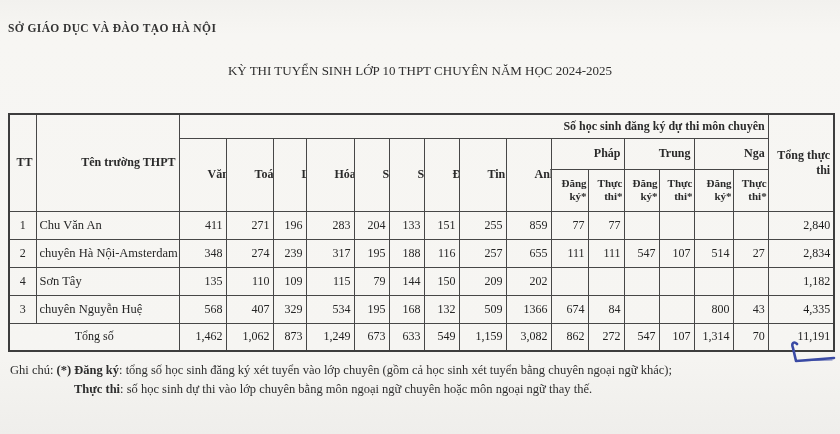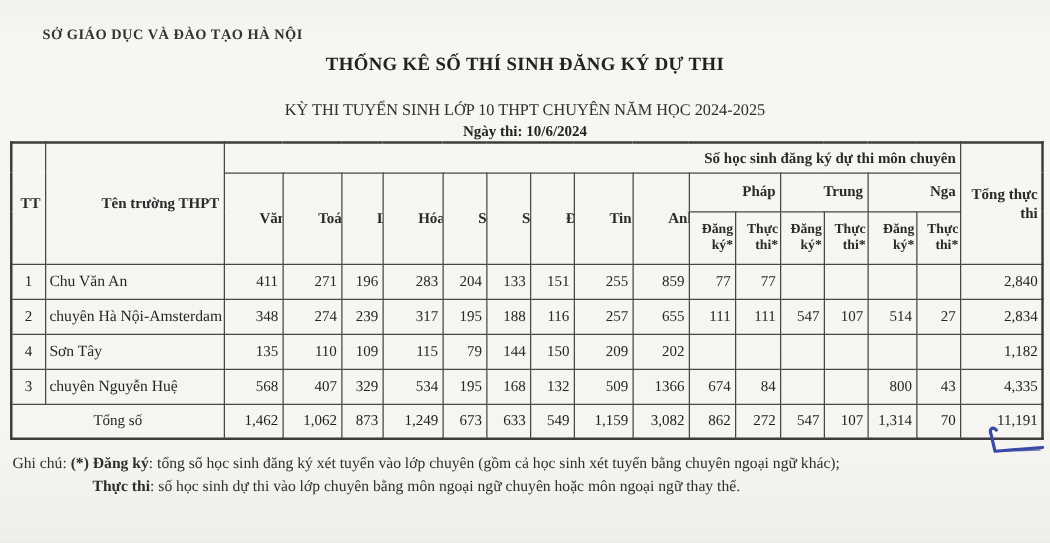--- a/index.html
+++ b/index.html
@@ -7,21 +7,21 @@
   body {
     font-family:"Liberation Serif","DejaVu Serif",serif;
     color:#2b2b2b;
     background:#e9e8e5;
   }
   .page {
     position:relative; width:840px; height:434px; overflow:hidden;
     background:linear-gradient(180deg,#f2f1ee 0%, #f7f6f3 8%, #f6f5f2 80%, #efeeeb 100%);
   }
   .agency {
-    position:absolute; left:34px; top:22px;
+    position:absolute; left:8px; top:22px;
     font-weight:bold; font-size:11.5px; letter-spacing:.4px; color:#333;
   }
   .head { position:absolute; left:0; right:0; top:44px; text-align:center; }
   .title { font-weight:bold; font-size:15px; letter-spacing:.3px; color:#222; }
   .subtitle { font-size:13px; margin-top:19px; color:#2e2e2e; }
   .examdate { font-weight:bold; font-size:12px; margin-top:2px; color:#222; }
 
   table.stats {
     position:absolute; left:8px; top:113px;
     border-collapse:collapse; table-layout:fixed; width:826px;
@@ -53,23 +53,21 @@
   .pen-mark { position:absolute; left:786px; top:340px; }
 </style>
 </head>
 <body>
 
 <div class="page">
 
   <div class="agency">SỞ GIÁO DỤC VÀ ĐÀO TẠO HÀ NỘI</div>
 
   <div class="head">
-    <div class="title">THỐNG KÊ SỐ THÍ SINH ĐĂNG KÝ DỰ THI</div>
     <div class="subtitle">KỲ THI TUYỂN SINH LỚP 10 THPT CHUYÊN NĂM HỌC 2024-2025</div>
-    <div class="examdate">Ngày thi: 10/6/2024</div>
   </div>
 
   <table class="stats">
     <colgroup>
       <col style="width:27px">
         <col style="width:143px">
       <col style="width:47px">
         <col style="width:47px">
         <col style="width:33px">
         <col style="width:48px">

